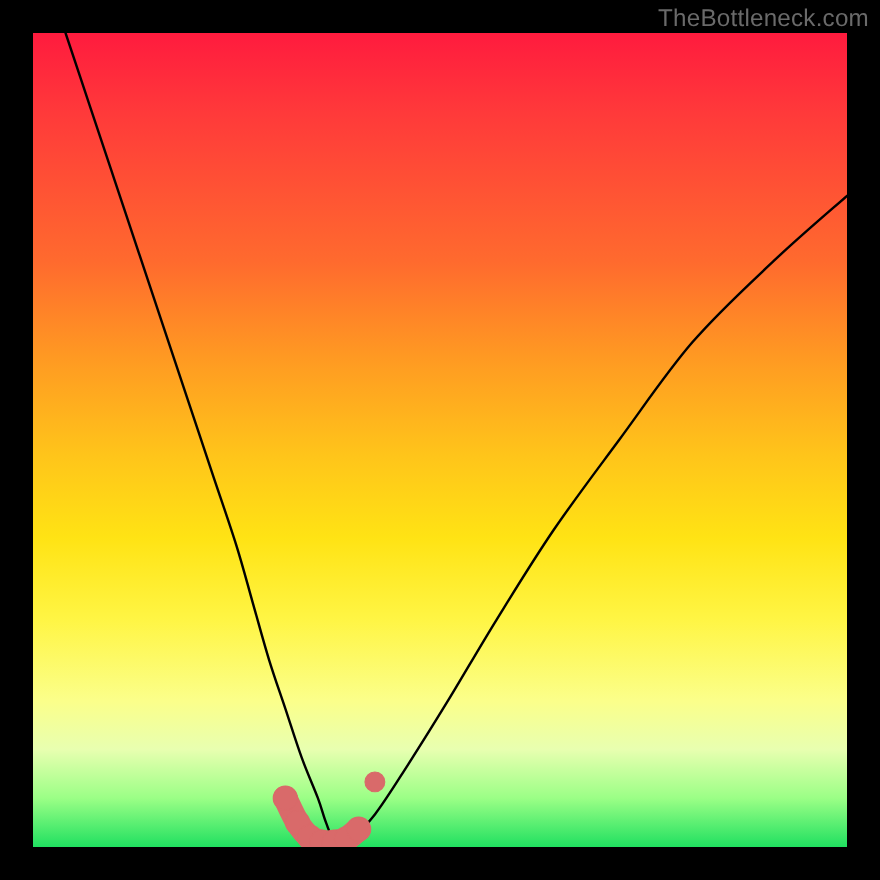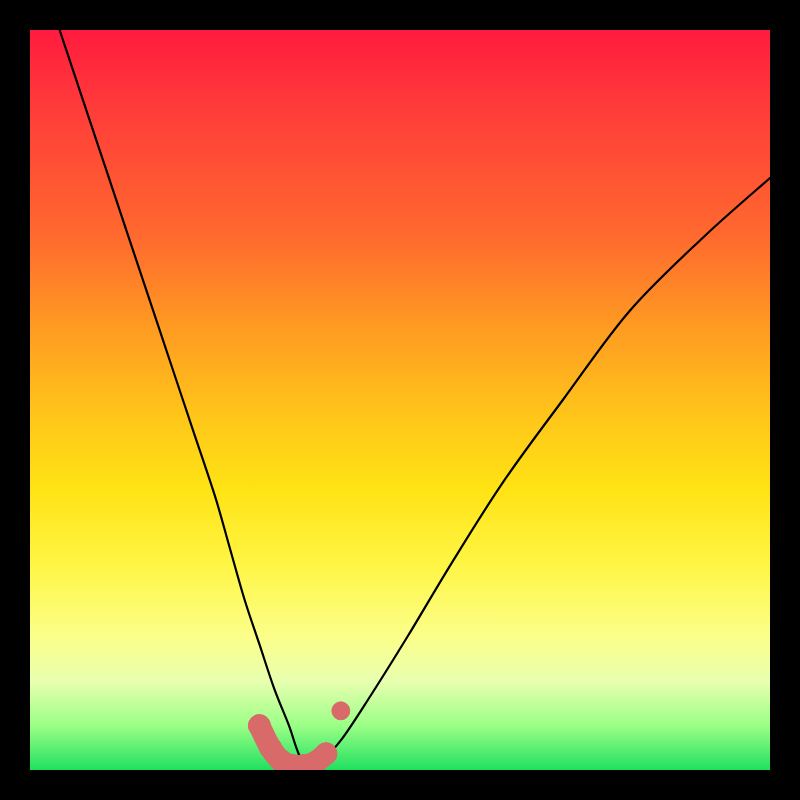--- a/index.html
+++ b/index.html
@@ -66,20 +66,21 @@
   .dot {
     fill: #d96a6a;
     stroke: #d96a6a;
   }
 </style>
 </head>
 <body>
 
 <div class="frame">
 
+  <div class="watermark">TheBottleneck.com</div>
 
   <div class="plot-area">
     <svg viewBox="0 0 740 740">
       <path class="curve" d="M 29.6 0 C 33.300000000000004 11.100000000000003, 44.400000000000006 44.40000000000002, 51.800000000000004 66.60000000000002 C 59.2 88.80000000000003, 66.6 111.00000000000004, 74 133.20000000000005 C 81.4 155.40000000000006, 88.8 177.60000000000008, 96.2 199.80000000000007 C 103.60000000000001 222.00000000000006, 111 244.2, 118.4 266.4 C 125.80000000000001 288.59999999999997, 133.2 310.79999999999995, 140.6 332.99999999999994 C 148 355.19999999999993, 155.4 377.4, 162.8 399.59999999999997 C 170.20000000000002 421.79999999999995, 178.83333333333334 446.46666666666664, 185 466.2 C 191.16666666666666 485.93333333333334, 194.86666666666667 500.73333333333335, 199.8 518 C 204.73333333333335 535.2666666666667, 209.66666666666666 553.7666666666667, 214.6 569.8 C 219.53333333333333 585.8333333333333, 224.46666666666667 599.4000000000001, 229.4 614.2 C 234.33333333333334 629, 239.26666666666668 645.0333333333333, 244.20000000000002 658.6 C 249.13333333333335 672.1666666666667, 255.3 685.7333333333333, 259 695.6 C 262.7 705.4666666666667, 263.9333333333333 711.6333333333333, 266.4 717.8 C 268.8666666666667 723.9666666666666, 270.1 730.1333333333333, 273.8 732.6 C 277.5 735.0666666666667, 282.43333333333334 736.3000000000001, 288.6 732.6 C 294.7666666666667 728.9, 302.1666666666667 721.5, 310.8 710.4 C 319.43333333333334 699.3, 329.3 683.2666666666667, 340.40000000000003 666 C 351.50000000000006 648.7333333333333, 363.83333333333337 629, 377.40000000000003 606.8 C 390.9666666666667 584.5999999999999, 405.76666666666665 558.6999999999999, 421.79999999999995 532.8 C 437.83333333333326 506.9, 455.1 478.5333333333333, 473.6 451.4 C 492.1 424.26666666666665, 511.83333333333326 398.3666666666667, 532.8 370 C 553.7666666666667 341.6333333333333, 575.9666666666667 308.3333333333333, 599.4000000000001 281.2 C 622.8333333333335 254.06666666666666, 649.9666666666667 229.40000000000003, 673.4 207.20000000000005 C 696.8333333333333 185.00000000000006, 728.9 157.86666666666667, 740 148"></path>
       <g>
           <path fill="none" stroke="#d96a6a" stroke-width="22" stroke-linecap="round" stroke-linejoin="round" d="M 229.4 695.6 C 231.25 699.3, 236.8 711.88, 240.5 717.8 C 244.2 723.7199999999999, 247.90000000000003 728.16, 251.60000000000002 731.12 C 255.3 734.08, 259 734.8199999999999, 262.7 735.56 C 266.4 736.3, 270.1 736.0533333333333, 273.8 735.56 C 277.5 735.0666666666666, 281.20000000000005 734.5733333333334, 284.90000000000003 732.6 C 288.6 730.6266666666667, 294.15 725.2, 296 723.72"></path>
           <circle class="dot" cx="229.4" cy="695.6" r="11"></circle>
           <circle class="dot" cx="240.5" cy="717.8" r="11"></circle>
           <circle class="dot" cx="251.60000000000002" cy="731.12" r="11"></circle>
           <circle class="dot" cx="262.7" cy="735.56" r="11"></circle>

